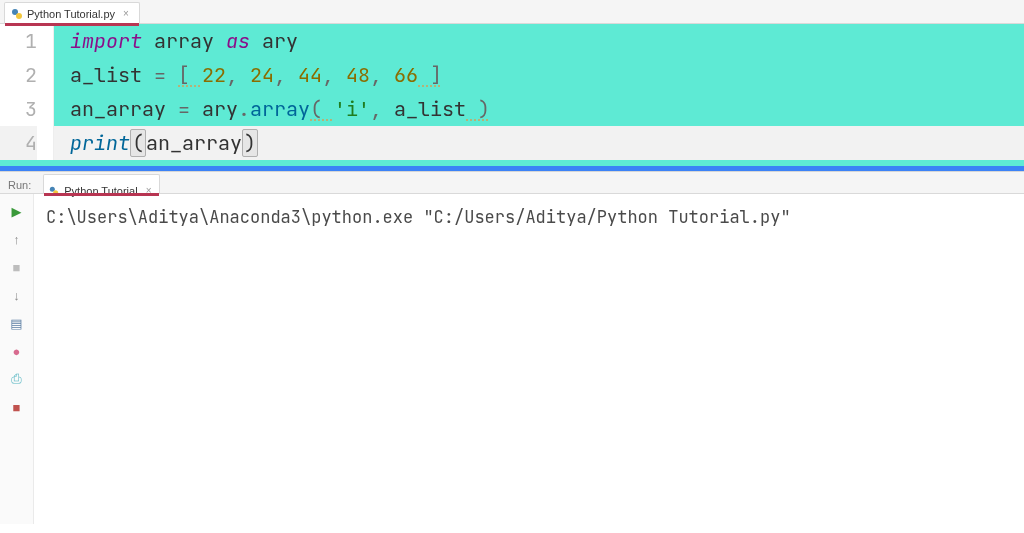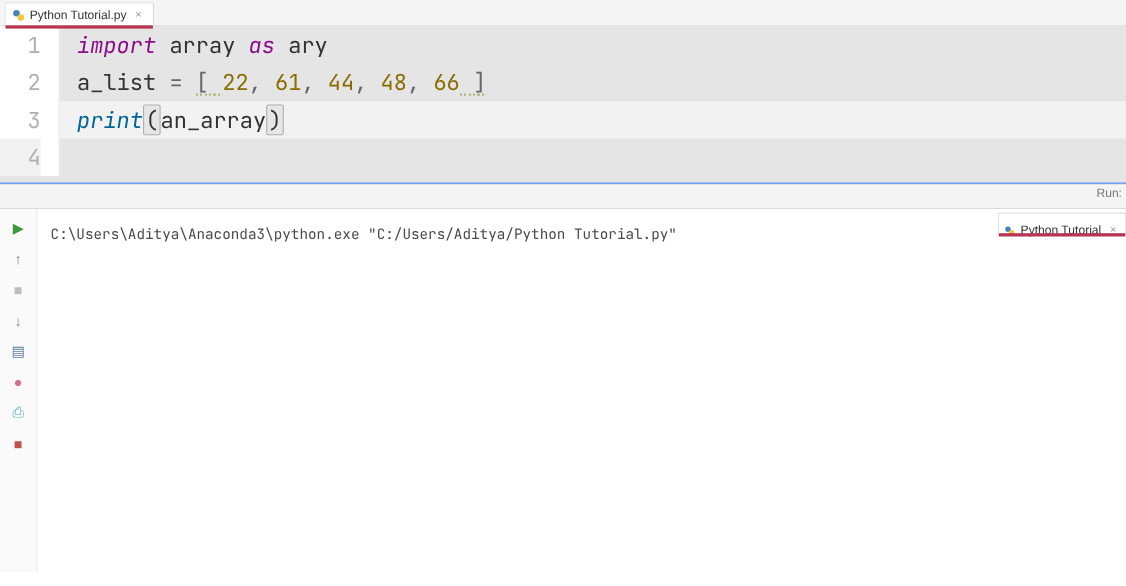--- a/index.html
+++ b/index.html
@@ -8,22 +8,22 @@
     height: 533px;
     font-family: "Segoe UI", Arial, sans-serif;
     background: #ffffff;
     overflow: hidden;
     font-size: 13px;
     color: #333;
   }
   
   .editor-pane {
     position: relative;
-    background: #e5e5e5;
-    border-bottom: 1px solid #3b82f6;
+    background: #5eead4;
+    border-bottom: 5px solid #3b82f6;
     padding-bottom: 6px;
   }
   .tab-bar {
     height: 24px;
     display: flex;
     align-items: flex-end;
     background: #f5f5f5;
     border-bottom: 1px solid #d9d9d9;
     padding-left: 4px;
     gap: 0;
@@ -114,21 +114,20 @@
   }
   .run-tabbar {
     height: 22px;
     display:flex;
     align-items:flex-end;
     background:#f5f5f5;
     border-bottom:1px solid #d9d9d9;
     padding-left:4px;
     font-size:11px;
     gap:8px;
-    flex-direction:column;
   }
   .run-lbl {
     color:#777;
     padding:2px 4px;
   }
   .run-tab {
     height:20px;
     display:flex;
     align-items:center;
     gap:4px;
@@ -160,21 +159,21 @@
     height:330px;
   }
   .tb-btn {
     width:18px;height:18px;
     display:flex;align-items:center;justify-content:center;
     cursor:pointer;
   }
   .console {
     flex:1;
     font-family:"JetBrains Mono","Consolas","Menlo",monospace;
-    font-size:13px;
+    font-size:17px;
     line-height:30px;
     padding:8px 12px;
     color:#4a4a4a;
   }
   .console .line { white-space: pre; }
 </style>
 </head>
 <body>
 
 <div class="editor-pane">
@@ -196,22 +195,23 @@
     <div class="gutter">
       <div>1</div>
       <div>2</div>
       <div>3</div>
       <div class="current" style="background:#f2f2f2">4</div>
     </div>
     <div class="code-lines">
 
       <div class="code-line"><span class="kw">import</span> <span>array</span> <span class="kw">as</span> <span>ary</span></div>
 
-      <div class="code-line"><span>a_list</span><span class="op"> = </span><span class="op wavy">[ </span><span class="num">22</span><span class="op">, </span><span class="num">61</span><span class="op">, </span><span class="num">44</span><span class="op">, </span><span class="num">48</span><span class="op">, </span><span class="num">66</span><span class="op wavy"> ]</span></div>
-
+      <div class="code-line"><span>a_list</span><span class="op"> = </span><span class="op wavy">[ </span><span class="num">22</span><span class="op">, </span><span class="num">24</span><span class="op">, </span><span class="num">44</span><span class="op">, </span><span class="num">48</span><span class="op">, </span><span class="num">66</span><span class="op wavy"> ]</span></div>
+
+      <div class="code-line"><span>an_array</span><span class="op"> = </span><span>ary</span><span class="op">.</span><span class="call">array</span><span class="op wavy">( </span><span class="str">'i'</span><span class="op">, </span><span>a_list</span><span class="op wavy"> )</span></div>
 
       <div class="code-line current"><span class="fnc">print</span><span class="paren-hi">(</span><span>an_array</span><span class="paren-hi">)</span></div>
     </div>
   </div>
 </div>
 
 <div class="run-pane">
   <div class="run-tabbar">
     <span class="run-lbl">Run:</span>
     <div class="run-tab active">

